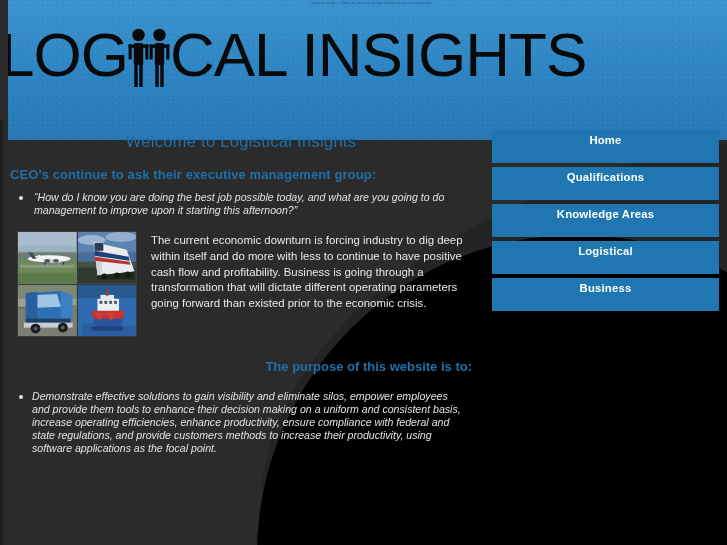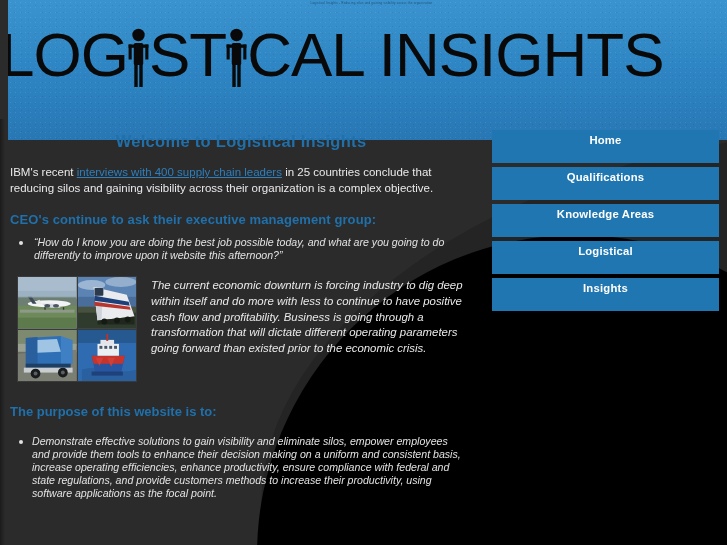--- a/index.html
+++ b/index.html
@@ -109,21 +109,21 @@
     left: 0; top: 119px;
     width: 484px;
     padding: 0 12px 0 10px;
     box-sizing: border-box;
     color: #e6e6e6;
   }
   h1.welcome {
     margin: 13px 0 0 0;
     text-align: center;
     font-size: 16.5px;
-    font-weight: bold;
+    font-weight: normal;
     color: #1f70ab;
     letter-spacing: .3px;
   }
   p.intro {
     margin: 14px 0 0 0;
     font-size: 11.5px;
     line-height: 15.5px;
     color: #e9e9e9;
   }
   a.inline-link {
@@ -158,21 +158,20 @@
     top: 4.5px;
     width: 4px; height: 4px;
     border-radius: 50%;
     background: #e2e2e2;
   }
 
   
   .photo-row {
     display: flex;
     margin-top: 14px;
-    font-style: italic;
   }
   .photo-grid {
     width: 120px;
     height: 106px;
     display: grid;
     grid-template-columns: 1fr 1fr;
     grid-template-rows: 1fr 1fr;
     gap: 1px;
     background: #3a3a3a;
     padding: 1px;
@@ -189,20 +188,21 @@
     color: #e9e9e9;
     padding-top: 2px;
   }
 
   
   h2.purpose {
     margin: 22px 0 16px 0;
     font-size: 13px;
     font-weight: bold;
     color: #1f70ab;
+    text-align: right;
   }
   ul.purpose-list {
     margin: 10px 8px 0 0;
     padding: 0 0 0 22px;
     list-style: none;
   }
   ul.purpose-list li {
     position: relative;
     margin: 0 0 9px 0;
     font-size: 10.6px;
@@ -261,47 +261,45 @@
           <circle cx="10.5" cy="9" r="6.2" fill="#090909"></circle>
           <rect x="5.8" y="17" width="9.4" height="22" rx="1.6" fill="#090909"></rect>
           <rect x="0.6" y="18.5" width="5.6" height="3.3" fill="#090909"></rect>
           <rect x="14.8" y="18.5" width="5.6" height="3.3" fill="#090909"></rect>
           <rect x="0.6" y="18.5" width="3.1" height="15" fill="#090909"></rect>
           <rect x="17.3" y="18.5" width="3.1" height="15" fill="#090909"></rect>
           <rect x="6.3" y="38" width="3.4" height="23" fill="#090909"></rect>
           <rect x="11.3" y="38" width="3.4" height="23" fill="#090909"></rect>
         </svg>
       </span>
-      <span class="seg">ST</span>
       <span class="figure">
         <svg width="21" height="62" viewBox="0 0 21 62">
           <circle cx="10.5" cy="9" r="6.2" fill="#090909"></circle>
           <rect x="5.8" y="17" width="9.4" height="22" rx="1.6" fill="#090909"></rect>
           <rect x="0.6" y="18.5" width="5.6" height="3.3" fill="#090909"></rect>
           <rect x="14.8" y="18.5" width="5.6" height="3.3" fill="#090909"></rect>
           <rect x="0.6" y="18.5" width="3.1" height="15" fill="#090909"></rect>
           <rect x="17.3" y="18.5" width="3.1" height="15" fill="#090909"></rect>
           <rect x="6.3" y="38" width="3.4" height="23" fill="#090909"></rect>
           <rect x="11.3" y="38" width="3.4" height="23" fill="#090909"></rect>
         </svg>
       </span>
       <span class="seg">CAL INSIGHTS</span>
     </div>
   </div>
 
   <div class="content">
 
     <h1 class="welcome">Welcome to Logistical Insights</h1>
 
-    <p class="intro"><span>IBM's recent </span><a class="inline-link" href="#">interviews with 400 supply chain leaders</a><span> in 25 countries conclude that reducing silos and gaining visibility across their organization is a complex objective.</span></p>
 
     <h2 class="subhead">CEO's continue to ask their executive management group:</h2>
 
     <ul class="quotes">
-      <li>“How do I know you are doing the best job possible today, and what are you going to do differently to improve upon it website this afternoon?”</li>
+      <li>“How do I know you are doing the best job possible today, and what are you going to do management to improve upon it starting this afternoon?”</li>
     </ul>
 
     <div class="photo-row">
       <div class="photo-grid">
 
         <div class="thumb">
           <svg viewBox="0 0 60 52" preserveAspectRatio="none">
             <rect width="60" height="52" fill="#9fb4c6"></rect>
             <rect y="0" width="60" height="22" fill="#a8bccd"></rect>
             <rect y="20" width="60" height="10" fill="#6d7f72"></rect>
@@ -391,16 +389,16 @@
 
     </ul>
 
   </div>
 
   <div class="nav">
     <div class="nav-item">Home</div>
     <div class="nav-item">Qualifications</div>
     <div class="nav-item">Knowledge Areas</div>
     <div class="nav-item">Logistical</div>
-    <div class="nav-item">Insights</div>
+    <div class="nav-item">Business</div>
   </div>
 
 </div>
 
 </body></html>

